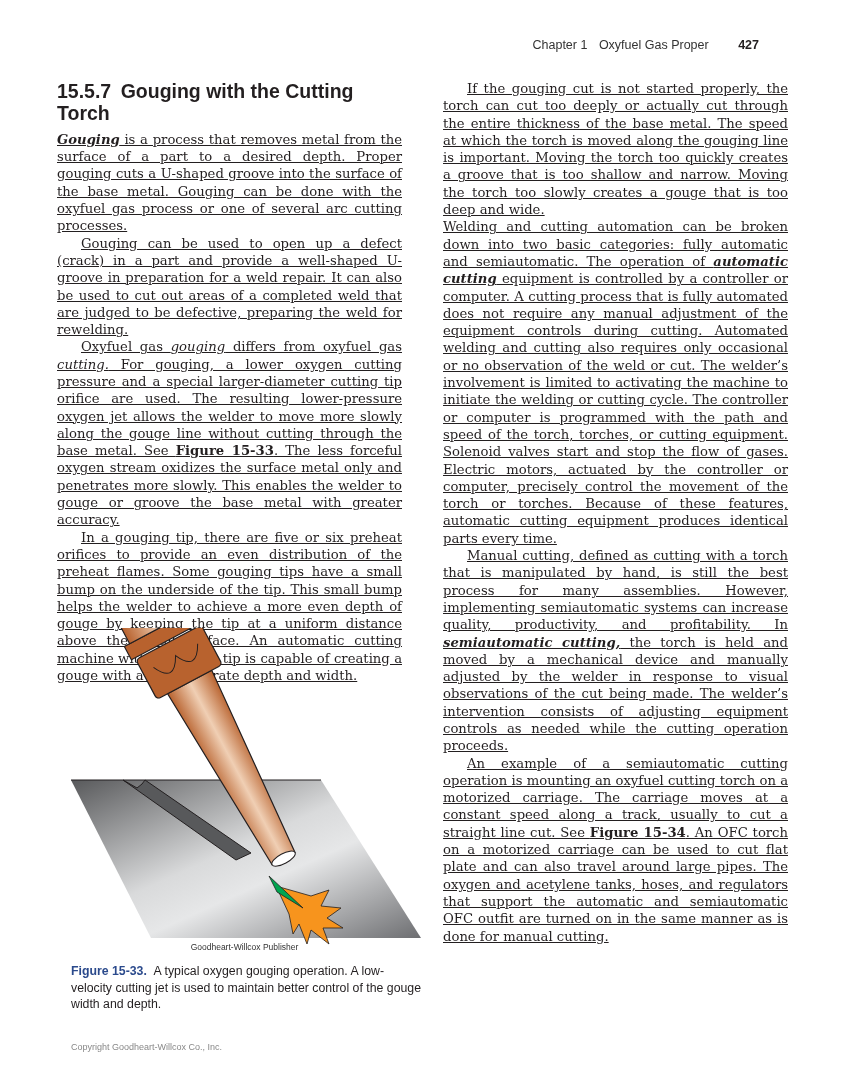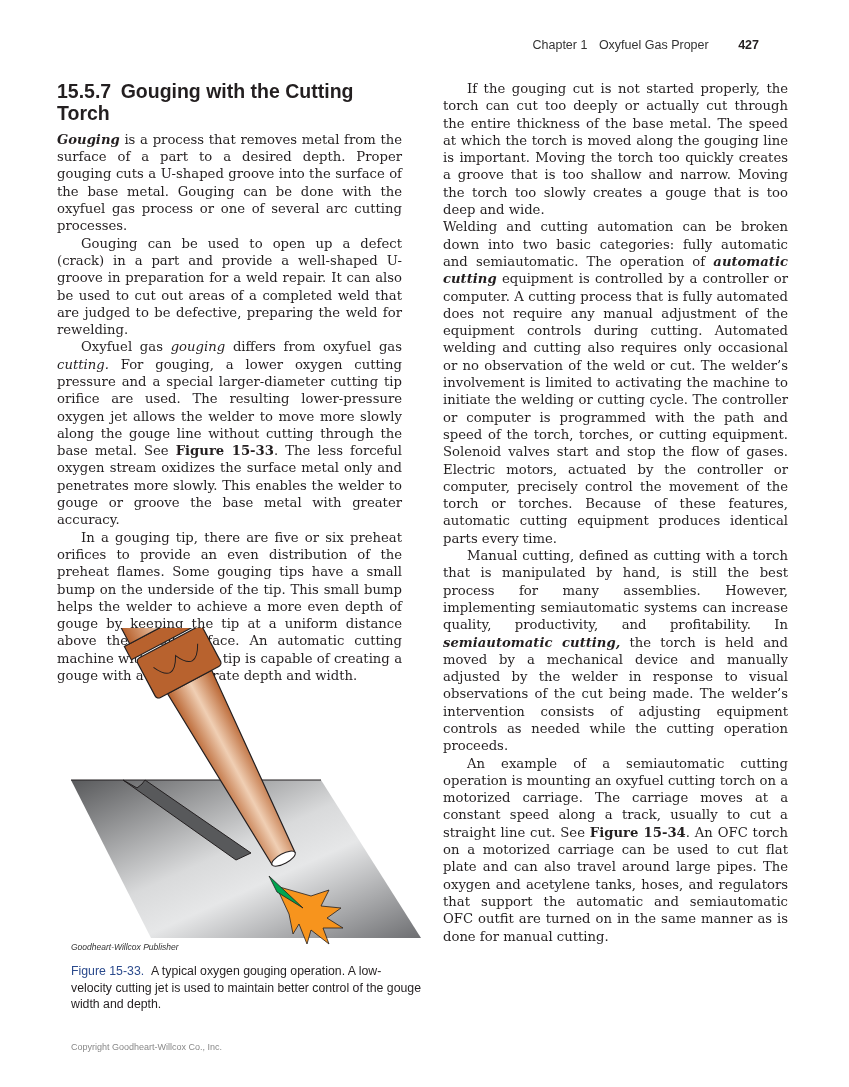--- a/index.html
+++ b/index.html
@@ -7,28 +7,28 @@
   .running-head { position:absolute; top:38px; right:90px; font-family:"Liberation Sans", sans-serif; font-size:12.5px; color:#333; white-space:nowrap; }
   .running-head .chap { margin-right:8px; }
   .running-head .pnum { font-weight:bold; color:#231f20; margin-left:26px;text-align:center; }
   .col { position:absolute; top:80px; width:345px; }
   .col-left { left:57px; }
   .col-right { left:443px; }
   .sec-title { font-family:"Liberation Sans", sans-serif; font-weight:bold; margin:0; line-height:1.15; }
   .sec-title .num { margin-right:4px; }
   .h-black { font-size:19.5px; color:#231f20; margin-bottom:6px; }
   .h-red { font-size:23px; color:#9b1c1f; margin-top:26px; margin-bottom:6px; }
-  p { margin:0; font-size:13.2px; line-height:17.3px; text-align:justify; hyphens:manual; }
+  p { margin:0; font-size:13.2px; line-height:17.3px; text-align:justify; hyphens:manual;text-decoration:underline; }
   p.indent { text-indent:24px; }
   em.term { font-style:italic; font-weight:bold; }
   b.ref { font-weight:bold; }
   .figure { position:absolute; left:71px; top:628px; width:350px; height:318px; }
-  .credit { position:absolute; left:71px; top:942px; width:347px; text-align:left; font-family:"Liberation Sans", sans-serif; font-size:8.5px; font-style:italic; color:#333; }
+  .credit { position:absolute; left:71px; top:942px; width:347px; text-align:center; font-family:"Liberation Sans", sans-serif; font-size:8.5px; color:#333; }
   .caption { position:absolute; left:71px; top:963px; width:350px; font-family:"Liberation Sans", sans-serif; font-size:12.3px; line-height:16.5px; color:#231f20; }
-  .caption .fig-label { color:#2b4a8c; font-weight:normal; margin-right:4px; }
+  .caption .fig-label { color:#2b4a8c; font-weight:bold; margin-right:4px; }
   .copyright { position:absolute; left:71px; top:1042px; font-family:"Liberation Sans", sans-serif; font-size:9px; color:#888;text-align:right; }
 </style>
 </head>
 <body>
 
 <div class="running-head">
   <span class="chap">Chapter 1</span>
   <span>Oxyfuel Gas Proper</span>
   <span class="pnum">427</span>
 </div>

